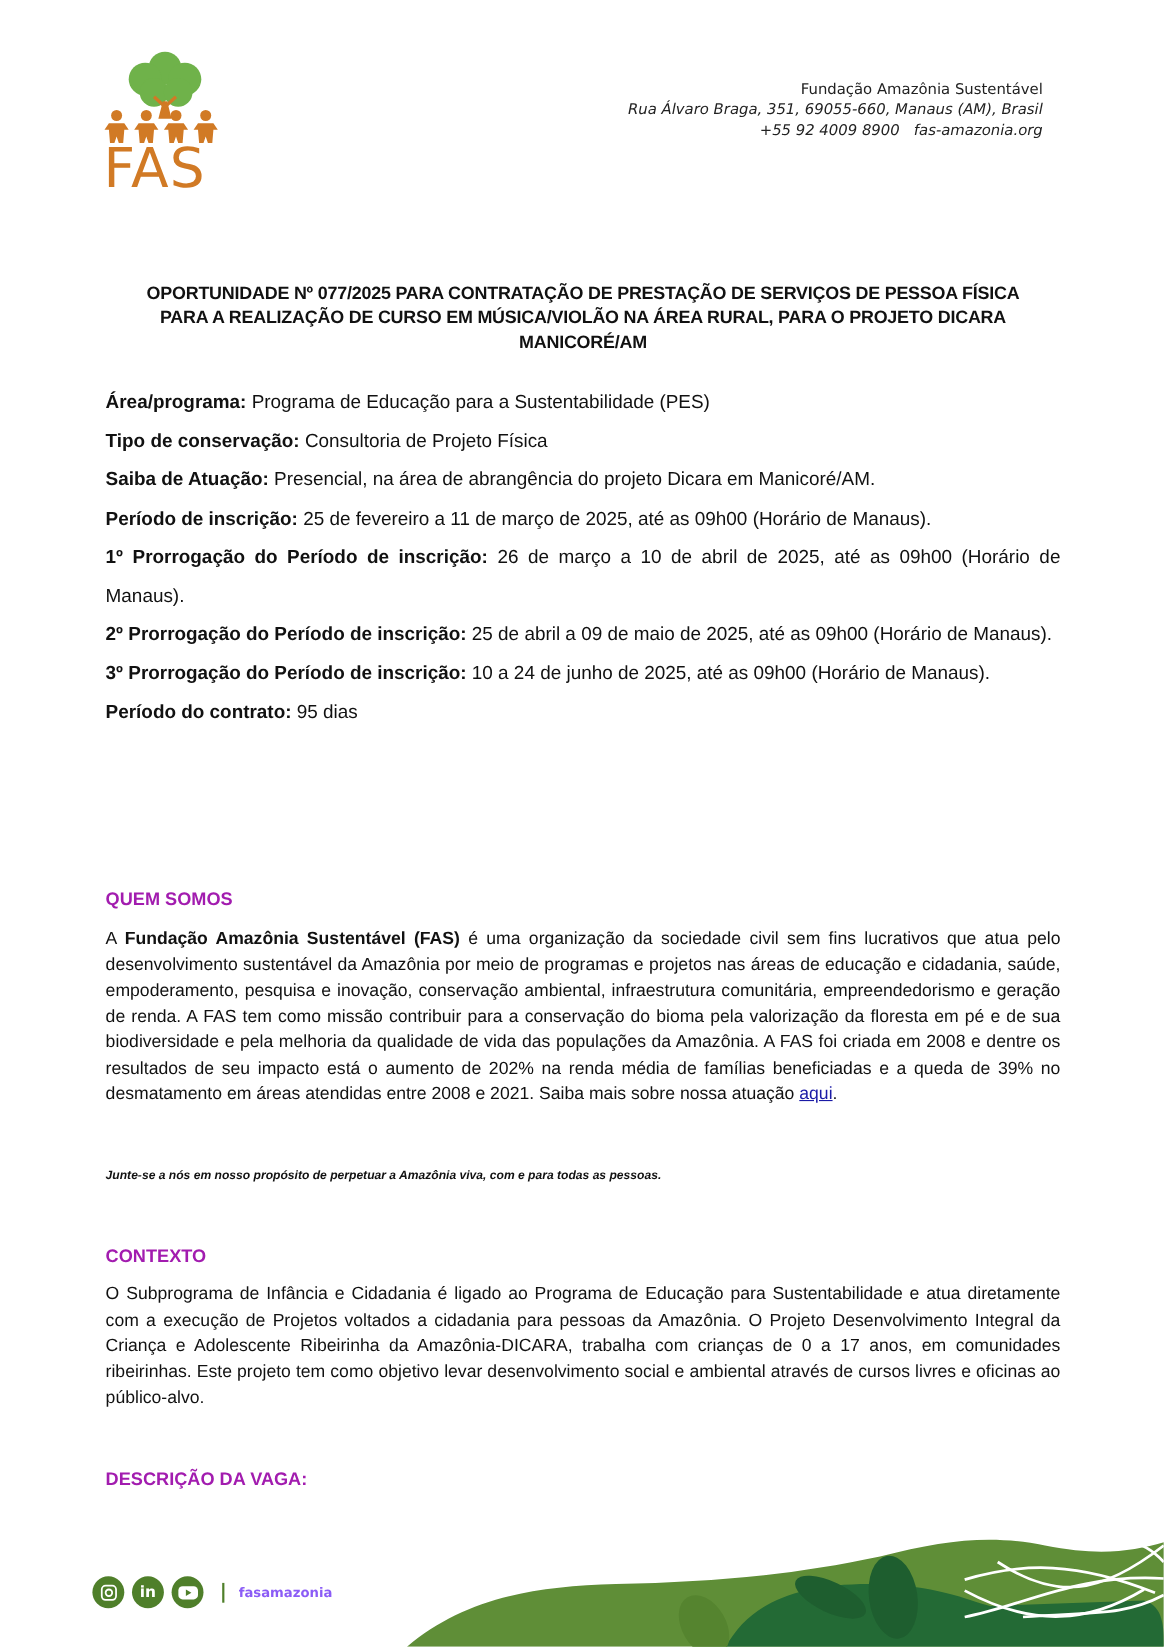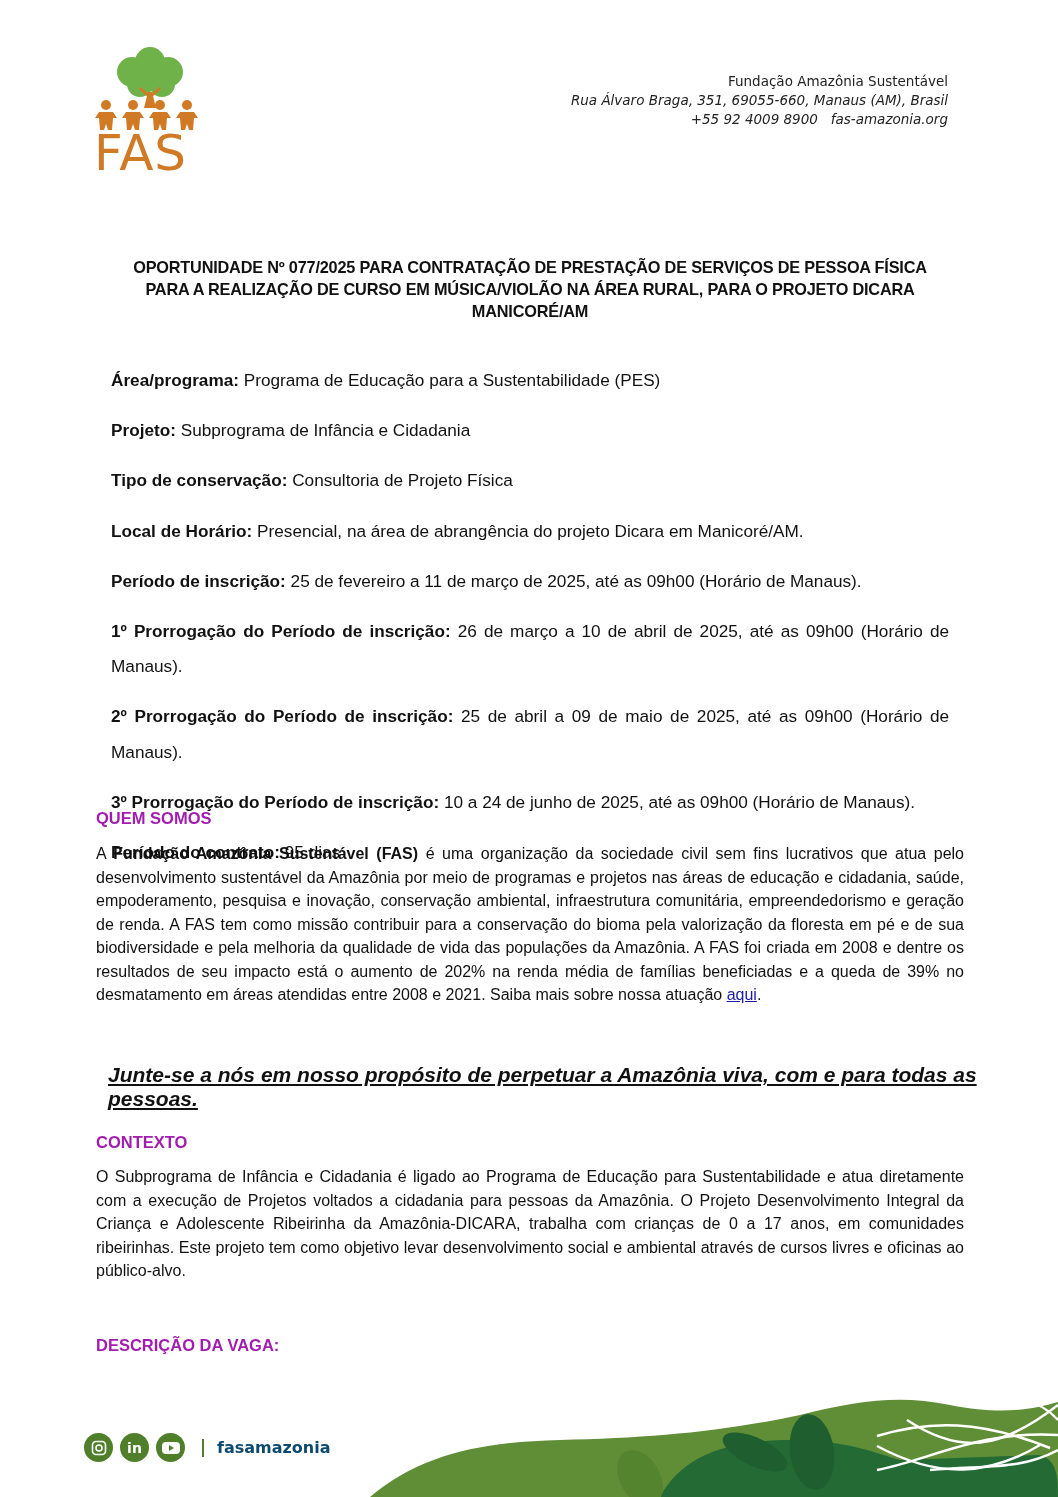--- a/index.html
+++ b/index.html
@@ -9,36 +9,36 @@
   .logo-text { position: absolute; left: 94px; top: 128px; font-family: "DejaVu Sans", sans-serif;
                font-size: 50px; font-weight: normal; color: #d17a25; letter-spacing: 1px; line-height: 1; }
   .org-block { position: absolute; right: 110px; top: 72px; text-align: right;
                font-family: "DejaVu Sans", sans-serif; font-size: 13.5px; line-height: 19px; color: #222; }
   .org-block .italic { font-style: italic; }
   .doc-title { position: absolute; left: 90px; width: 880px; top: 256px; text-align: center;
                font-family: "Liberation Sans", sans-serif; font-weight: bold; font-size: 16.3px;
                line-height: 22px; color: #111; letter-spacing: -0.2px; }
   .fields { position: absolute; left: 96px; width: 868px; top: 348px;
             font-family: "Liberation Sans", sans-serif; font-size: 17.2px; line-height: 35.2px; color: #111; }
-  .fields p { margin: 15px; text-align: justify; }
+  .fields p { margin: 0; text-align: justify; }
   .fields b { font-weight: bold; }
   .section-h { position: absolute; left: 96px; font-family: "Liberation Sans", sans-serif;
                font-weight: bold; font-size: 16.5px; color: #a21caf; }
   .para { position: absolute; left: 96px; width: 868px; font-family: "Liberation Sans", sans-serif;
           font-size: 16px; line-height: 23.5px; text-align: justify; color: #111; margin: 0; }
   .para a { color: #1a1aa6; text-decoration: underline; }
-  .motto { position: absolute; left: 108px; top: 1063px; font-family: "Liberation Sans", sans-serif;
-           font-size: 21px; font-weight: bold; font-style: italic; color: #111; text-decoration: underline; }
+  .motto { position: absolute; left: 96px; top: 1063px; font-family: "Liberation Sans", sans-serif;
+           font-size: 11px; font-weight: bold; font-style: italic; color: #111; }
   .footer-wave { position: absolute; left: 0; top: 1360px; width: 1058px; height: 137px; }
   .social { position: absolute; left: 84px; top: 1433px; display: flex; align-items: center; gap: 7px; }
   .social .circ { width: 29px; height: 29px; border-radius: 50%; background: #4f7f2a;
                   display: flex; align-items: center; justify-content: center; color: #fff;
                   font-family: "DejaVu Sans", sans-serif; font-weight: bold; font-size: 14px; text-align: center; }
   .social .sep { width: 2px; height: 18px; background: #4f7f2a; margin: 0 6px 0 10px; }
-  .social .handle { font-family: "DejaVu Sans", sans-serif; font-weight: bold; font-size: 16px; color: #0c4a6e; }
+  .social .handle { font-family: "DejaVu Sans", sans-serif; font-weight: bold; font-size: 12px; color: #8b5cf6; }
 </style>
 </head>
 <body>
 
 <svg class="logo" viewBox="0 0 116 90" style="height:90px">
   <g>
     <circle cx="58" cy="20" r="15" fill="#6fb24a"></circle>
     <circle cx="40" cy="30" r="15" fill="#6fb24a"></circle>
     <circle cx="76" cy="30" r="15" fill="#6fb24a"></circle>
     <circle cx="48" cy="42" r="13" fill="#6fb24a"></circle>
@@ -76,23 +76,22 @@
 </div>
 
 <div class="doc-title">
   <div>OPORTUNIDADE Nº 077/2025 PARA CONTRATAÇÃO DE PRESTAÇÃO DE SERVIÇOS DE PESSOA FÍSICA</div>
   <div>PARA A REALIZAÇÃO DE CURSO EM MÚSICA/VIOLÃO NA ÁREA RURAL, PARA O PROJETO DICARA</div>
   <div>MANICORÉ/AM</div>
 </div>
 
 <div class="fields">
   <p><b>Área/programa:</b><span> Programa de Educação para a Sustentabilidade (PES)</span></p>
-  <p><b>Projeto:</b><span> Subprograma de Infância e Cidadania</span></p>
   <p><b>Tipo de conservação:</b><span> Consultoria de Projeto Física</span></p>
-  <p><b>Local de Horário:</b><span> Presencial, na área de abrangência do projeto Dicara em Manicoré/AM.</span></p>
+  <p><b>Saiba de Atuação:</b><span> Presencial, na área de abrangência do projeto Dicara em Manicoré/AM.</span></p>
   <p><b>Período de inscrição:</b><span> 25 de fevereiro a 11 de março de 2025, até as 09h00 (Horário de Manaus).</span></p>
   <p><b>1º Prorrogação do Período de inscrição:</b><span> 26 de março a 10 de abril de 2025, até as 09h00 (Horário de Manaus).</span></p>
   <p><b>2º Prorrogação do Período de inscrição:</b><span> 25 de abril a 09 de maio de 2025, até as 09h00 (Horário de Manaus).</span></p>
   <p><b>3º Prorrogação do Período de inscrição:</b><span> 10 a 24 de junho de 2025, até as 09h00 (Horário de Manaus).</span></p>
   <p><b>Período do contrato:</b><span> 95 dias</span></p>
 </div>
 
 <div class="section-h" style="top:809px">QUEM SOMOS</div>
 <p class="para" style="top:842px"><span>A </span><b>Fundação Amazônia Sustentável (FAS)</b><span> é uma organização da sociedade civil sem fins lucrativos que atua pelo desenvolvimento sustentável da Amazônia por meio de programas e projetos nas áreas de educação e cidadania, saúde, empoderamento, pesquisa e inovação, conservação ambiental, infraestrutura comunitária, empreendedorismo e geração de renda. A FAS tem como missão contribuir para a conservação do bioma pela valorização da floresta em pé e de sua biodiversidade e pela melhoria da qualidade de vida das populações da Amazônia. A FAS foi criada em 2008 e dentre os resultados de seu impacto está o aumento de 202% na renda média de famílias beneficiadas e a queda de 39% no desmatamento em áreas atendidas entre 2008 e 2021. Saiba mais sobre nossa atuação </span><a href="#">aqui</a><span>.</span></p>
 <div class="motto">Junte-se a nós em nosso propósito de perpetuar a Amazônia viva, com e para todas as pessoas.</div>

